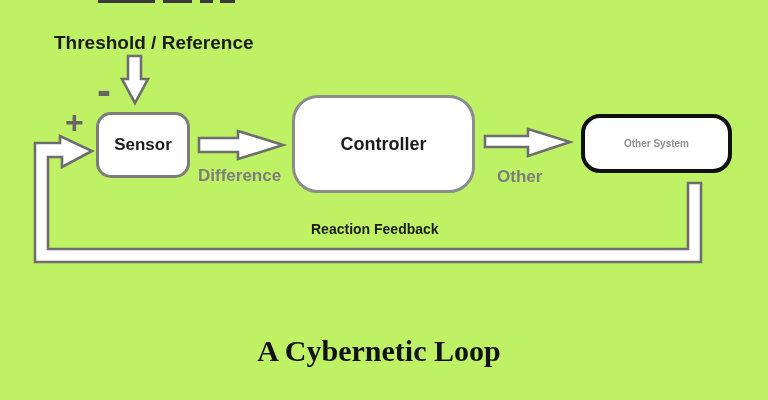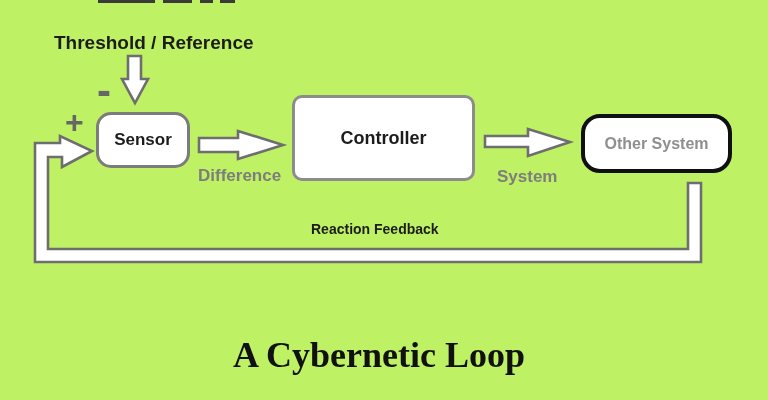--- a/index.html
+++ b/index.html
@@ -22,40 +22,40 @@
   
   .node{
     position:absolute;
     display:flex;align-items:center;justify-content:center;
     background:#ffffff;
     box-sizing:border-box;
     font-weight:bold;
     text-align:center;
   }
   .node-sensor{
-    left:96px;top:112px;width:94px;height:56px;
+    left:96px;top:112px;width:94px;height:66px;
     border:3px solid #7c7c7c;border-radius:15px;
     font-size:17px;color:#1c1c1c;
   }
   .node-controller{
-    left:292px;top:95px;width:183px;height:86px;
-    border:3px solid #8c8c8c;border-radius:10px;
+    left:292px;top:95px;width:183px;height:98px;
+    border:3px solid #8c8c8c;border-radius:26px;
     font-size:18px;color:#1c1c1c;
   }
   .node-other{
     left:581px;top:114px;width:151px;height:59px;
     border:4px solid #101010;border-radius:19px;
-    font-size:16px;color:#8f8f8f;
+    font-size:10px;color:#8f8f8f;
   }
   svg{position:absolute;left:0;top:0;}
   .title{
     position:absolute;left:0;top:334px;width:758px;
     text-align:center;
     font-family:"Liberation Serif",serif;
-    font-weight:bold;font-size:36px;color:#111111;
+    font-weight:bold;font-size:30px;color:#111111;
   }
 </style>
 </head>
 <body>
 
 <div id="canvas">
 
   <div class="remnant" style="left:98px;width:57px;"></div>
   <div class="remnant" style="left:163px;width:29px;"></div>
   <div class="remnant" style="left:200px;width:13px;"></div>
@@ -75,21 +75,21 @@
   </svg>
 
   <div class="lbl lbl-black" style="left:54px;top:32px;font-size:19px;">Threshold / Reference</div>
 
   <div class="sign minus">-</div>
 
   <div class="sign plus">+</div>
 
   <div class="lbl lbl-gray" style="left:198px;top:166px;">Difference</div>
 
-  <div class="lbl lbl-gray" style="left:497px;top:167px;">System</div>
+  <div class="lbl lbl-gray" style="left:497px;top:167px;">Other</div>
 
   <div class="lbl lbl-black" style="left:311px;top:221px;font-size:14px;">Reaction Feedback</div>
 
   <div class="node node-sensor">
     <span>Sensor</span>
   </div>
 
   <div class="node node-controller">
     <span>Controller</span>
   </div>

